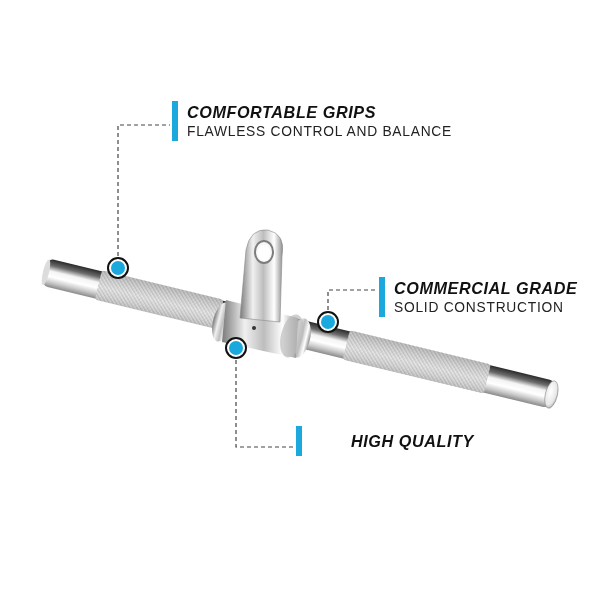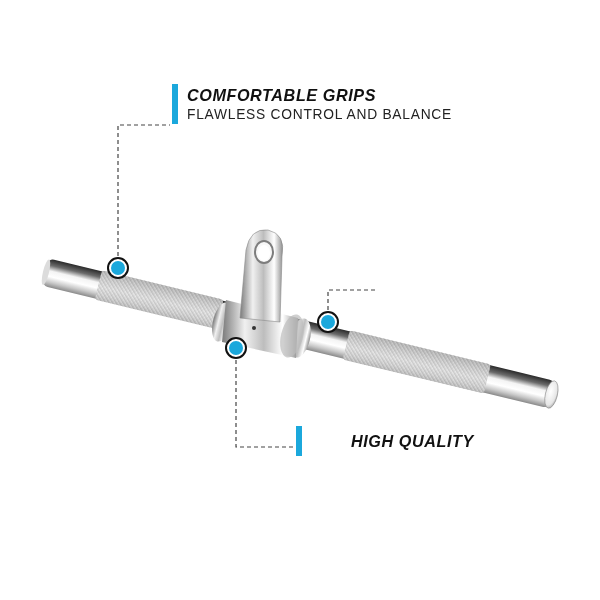--- a/index.html
+++ b/index.html
@@ -55,21 +55,21 @@
     .callout .subtitle {
       font-family: "Liberation Sans", "DejaVu Sans", sans-serif;
       font-size: 15px;
       color: #222222;
       letter-spacing: 0.8px;
       line-height: 18px;
       white-space: nowrap;
       transform: scaleX(0.92);
       transform-origin: left center;
     }
-    #callout-grips { left: 172px; top: 84px; height: 40px; }
+    #callout-grips { left: 172px; top: 101px; height: 40px; }
     #callout-commercial { left: 379px; top: 277px; height: 40px; }
     #callout-quality { left: 296px; top: 426px; height: 30px; gap: 40px; }
     .hotspot {
       position: absolute;
       width: 22px;
       height: 22px;
       border-radius: 50%;
       border: 2px solid #111111;
       background: #ffffff;
       box-sizing: border-box;
@@ -180,20 +180,27 @@
   </div>
 
   <div class="callout" id="callout-grips">
     <div class="bar"></div>
     <div class="text">
       <div class="title">COMFORTABLE GRIPS</div>
       <div class="subtitle">FLAWLESS CONTROL AND BALANCE</div>
     </div>
   </div>
 
+  <div class="callout" id="callout-commercial">
+    <div class="bar"></div>
+    <div class="text">
+      <div class="title">COMMERCIAL GRADE</div>
+      <div class="subtitle">SOLID CONSTRUCTION</div>
+    </div>
+  </div>
 
   <div class="callout" id="callout-quality">
     <div class="bar"></div>
     <div class="text">
       <div class="title">HIGH QUALITY</div>
     </div>
   </div>
 
 </div>
 

